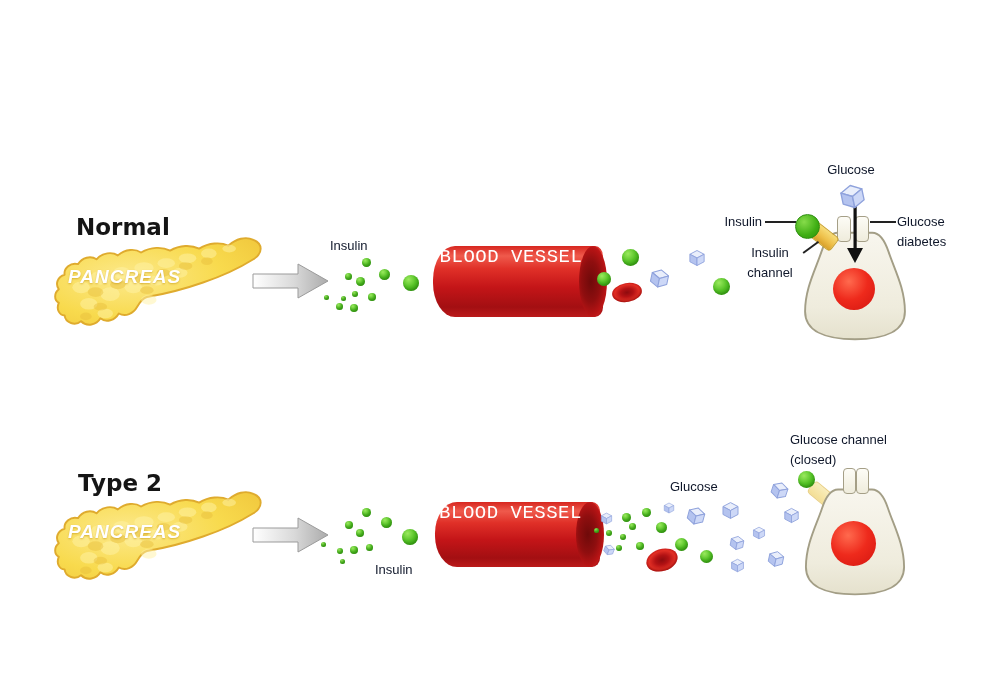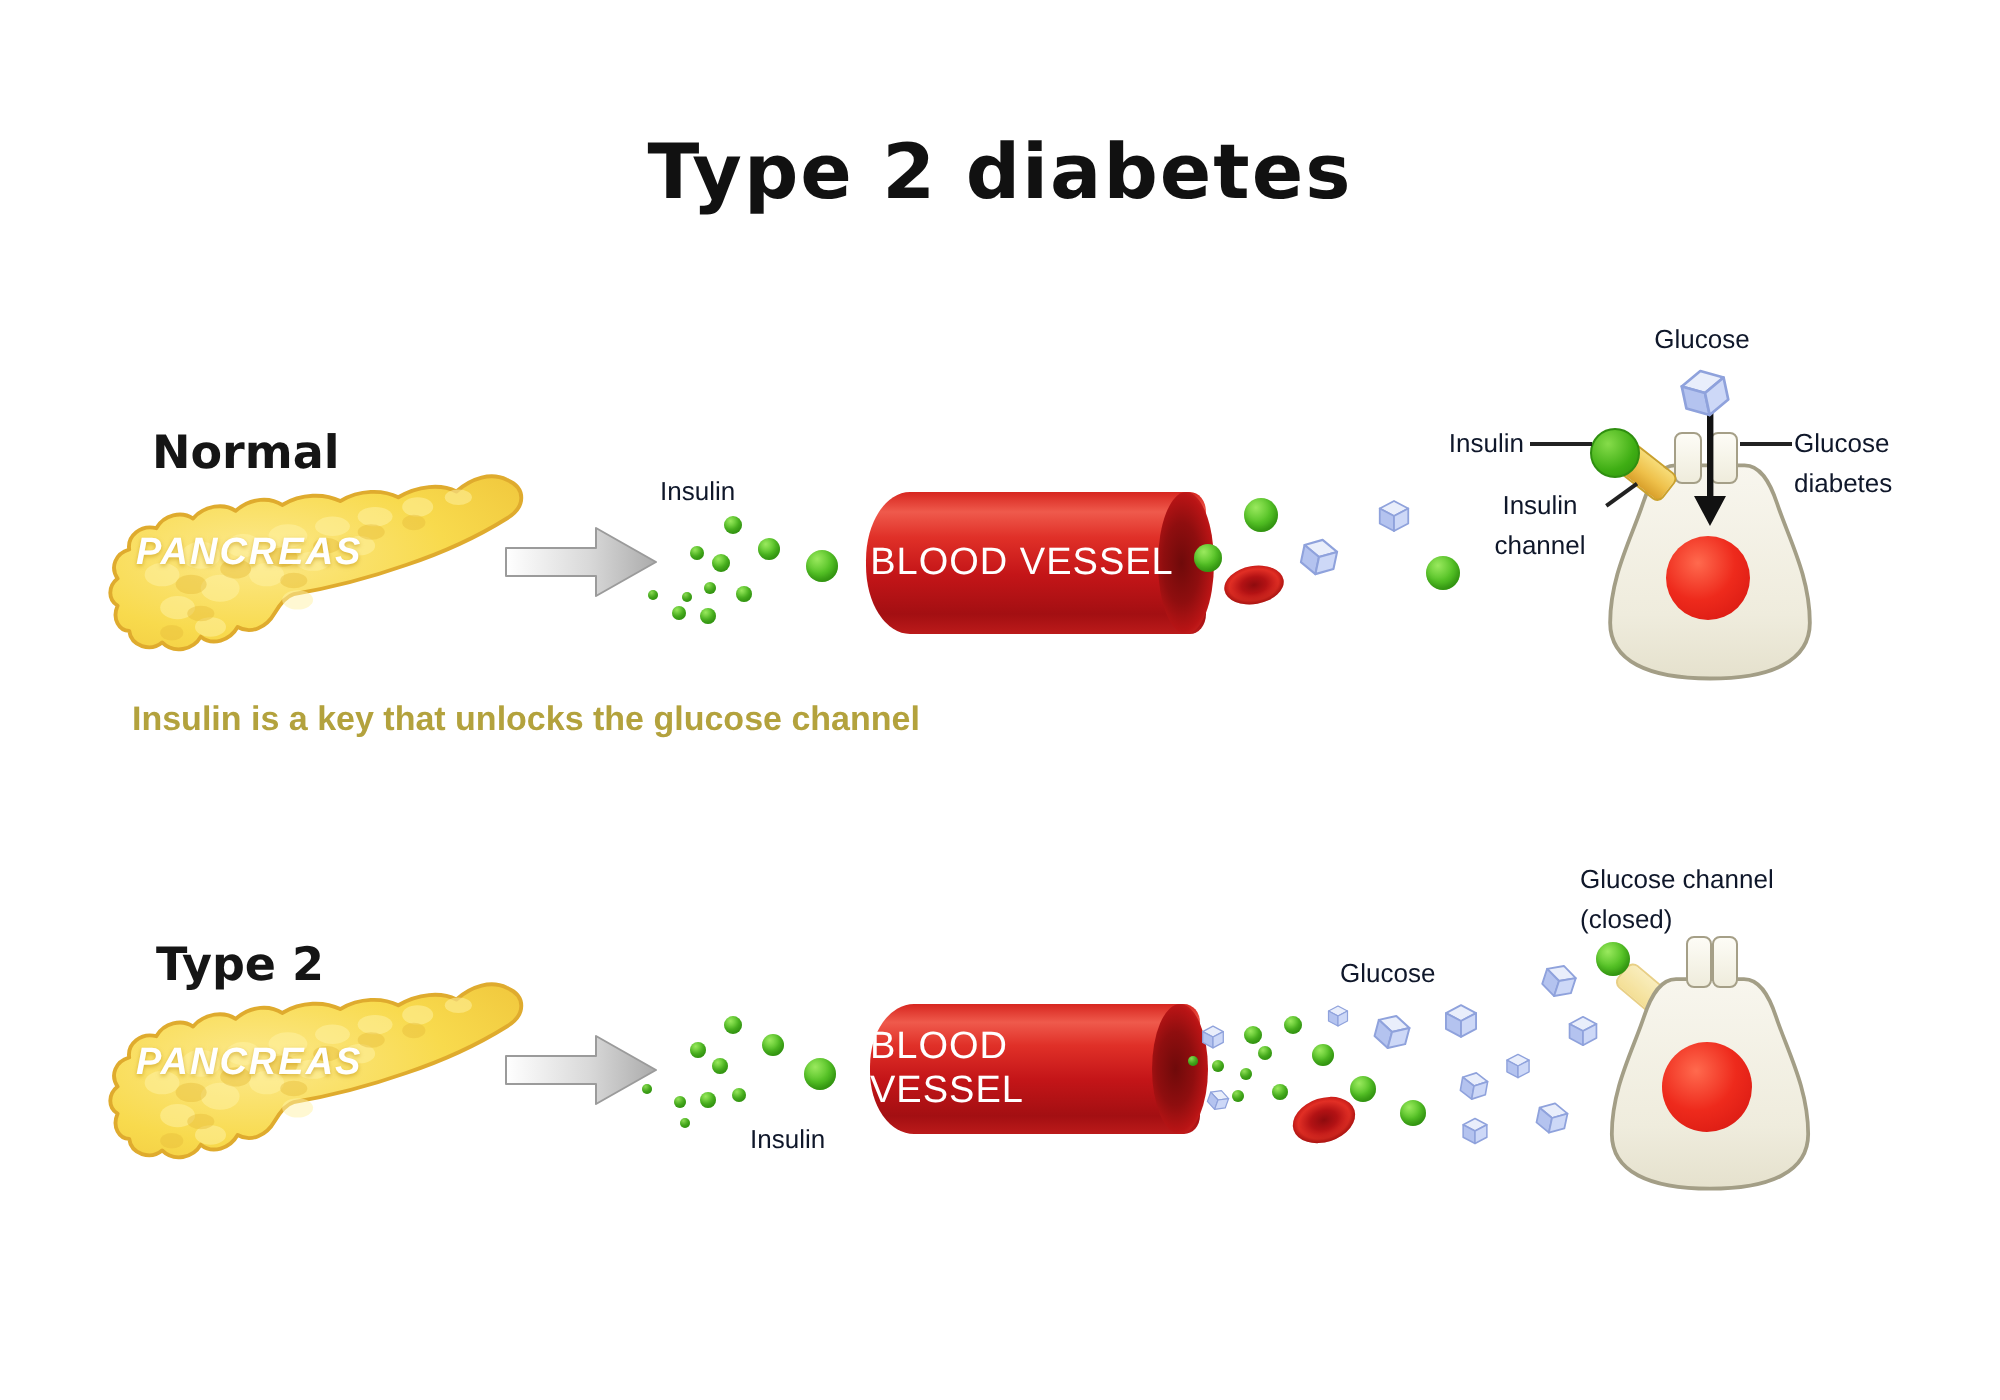--- a/index.html
+++ b/index.html
@@ -7,21 +7,21 @@
          font-family:"Liberation Sans","DejaVu Sans",sans-serif;color:#1c1c1c;}
   .abs{position:absolute;}
   .title{position:absolute;left:0;right:0;top:64px;text-align:center;font-size:38px;font-weight:600;
          letter-spacing:1px;color:#111;font-family:"DejaVu Sans",sans-serif;}
   .row-label{position:absolute;font-size:23px;font-weight:600;color:#151515;font-family:"DejaVu Sans",sans-serif;}
   .lbl{position:absolute;font-size:13px;color:#0f172a;line-height:20px;}
   .caption{position:absolute;font-size:17px;font-weight:bold;color:#b3a23d;}
   .pancreas-label{position:absolute;font-size:19px;font-weight:bold;color:#ffffff;letter-spacing:1px;
          text-shadow:0 1px 2px rgba(190,140,10,.55);font-style:italic;}
   .vessel{position:absolute;background:linear-gradient(180deg,#d7261f 0%,#ef5a4c 14%,#e03028 32%,#c41518 58%,#a30f12 86%,#bb1a1a 100%);
-         border-radius:22px 8px 8px 22px / 48% 14% 14% 48%;display:flex;align-items:center;justify-content:center;}
+         border-radius:22px 8px 8px 22px / 48% 14% 14% 48%;display:flex;justify-content:center;font-family:Liberation Mono, monospace;}
   .vessel-rim{position:absolute;right:-4px;top:0;height:100%;width:28px;border-radius:50%;
          background:radial-gradient(ellipse at 42% 50%, #6f0a0a 0%, #8f0e0f 40%, #b91415 68%, #d9322a 88%, #e8463a 100%);}
   .vessel-label{position:relative;z-index:2;color:#ffffff;font-size:19px;letter-spacing:.5px;margin-right:14px;}
   .dot{position:absolute;border-radius:50%;
        background:radial-gradient(circle at 35% 28%, #9ae95e 0%, #55c226 48%, #2f9e0d 100%);
        box-shadow:inset -1px -2px 3px rgba(20,90,0,.35);}
   .rbc{position:absolute;border-radius:50%;
        background:radial-gradient(ellipse at 50% 50%, #8e0b0e 0%, #b31214 30%, #e22f25 58%, #c01414 80%, #a80f10 100%);
        box-shadow:inset 0 -2px 3px rgba(110,0,0,.4);}
   .cube{position:absolute;}
@@ -96,21 +96,20 @@
             <ellipse cx="98" cy="58" rx="7" ry="4"></ellipse>
             <ellipse cx="35" cy="85" rx="6" ry="4"></ellipse>
         </g>
       </g>
       <g id="cellShape">
         <path d="M42,8 L78,8 C86,8 91,16 95,28 C101,46 112,66 112,90 C112,110 92,119 60,119 C28,119 8,110 8,90 C8,66 19,46 25,28 C29,16 34,8 42,8 Z" fill="url(#cg)" stroke="#a39e86" stroke-width="2"></path>
       </g>
     </defs>
   </svg>
 
-  <div class="title">Type 2 diabetes</div>
 
   <div class="row-label" style="left:76px;top:214px;">Normal</div>
 
   <svg class="abs" viewBox="0 0 220 100" style="left:52px;top:233px;width:213px;height:99px;">
       <use href="#pancShape"></use>
     </svg>
   <div class="pancreas-label" style="left:68px;top:266px;">PANCREAS</div>
 
   <svg class="abs" viewBox="0 0 78 40" style="left:252px;top:261px;width:78px;height:40px;">
       <use href="#garrowShape"></use>
@@ -170,21 +169,20 @@
     <div>Insulin</div>
     <div>channel</div>
   </div>
   <div class="cline" style="left:803px;top:252px;width:19px;transform:rotate(-36deg);transform-origin:0 50%;"></div>
   <div class="lbl" style="left:897px;top:212px;width:80px;">
     <div>Glucose</div>
     <div>diabetes</div>
   </div>
   <div class="cline" style="left:870px;top:221px;width:26px;"></div>
 
-  <div class="caption" style="left:66px;top:350px;">Insulin is a key that unlocks the glucose channel</div>
 
   <div class="row-label" style="left:78px;top:470px;">Type 2</div>
 
   <svg class="abs" viewBox="0 0 220 100" style="left:52px;top:487px;width:213px;height:99px;">
       <use href="#pancShape"></use>
     </svg>
   <div class="pancreas-label" style="left:68px;top:521px;">PANCREAS</div>
 
   <svg class="abs" viewBox="0 0 78 40" style="left:252px;top:515px;width:78px;height:40px;">
       <use href="#garrowShape"></use>

